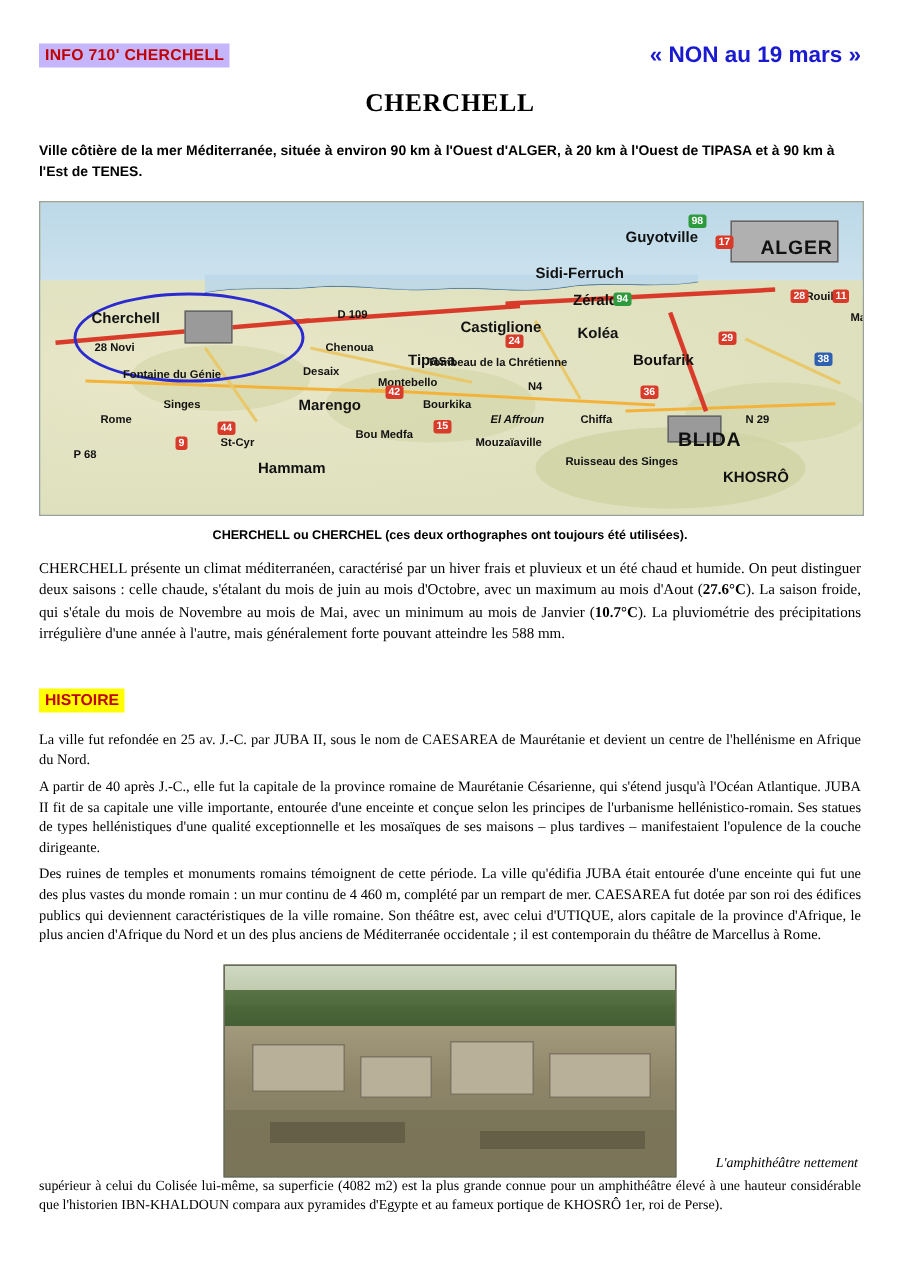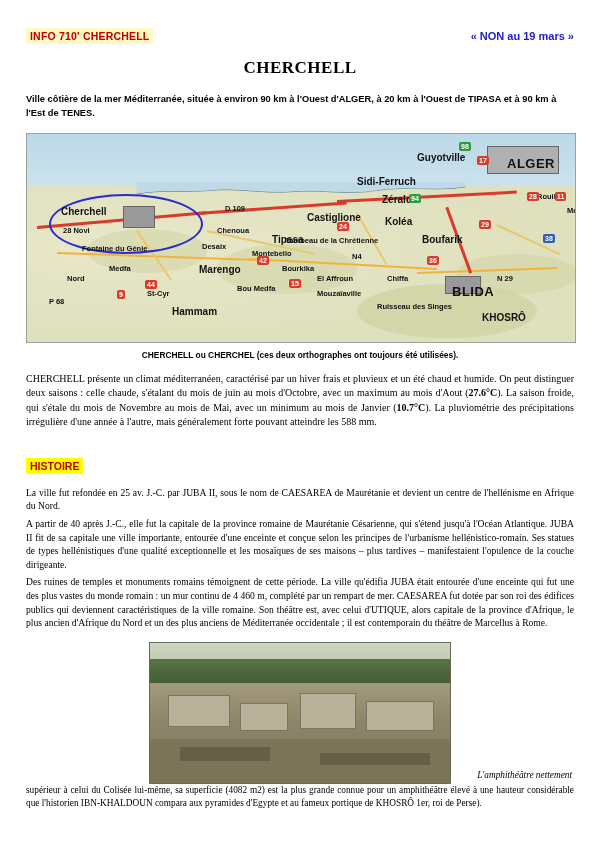--- a/index.html
+++ b/index.html
@@ -24,33 +24,33 @@
   }
 
   
   .header-row {
     display: flex;
     align-items: center;
     justify-content: space-between;
     margin-bottom: 14px;
   }
   .info-tag {
-    background: #fef9c3;
+    background: #c4b5fd;
     color: #c00000;
     font-family: "Liberation Sans", sans-serif;
     font-weight: bold;
     font-size: 10.5px;
     padding: 2px 4px;
     letter-spacing: 0.2px;
   }
   .non-note {
     color: #1a1ad0;
     font-family: "Liberation Sans", sans-serif;
     font-weight: bold;
-    font-size: 11px;
+    font-size: 15px;
     text-align: right;
   }
 
   .doc-title {
     text-align: center;
     font-family: "Liberation Serif", serif;
     font-weight: bold;
     font-size: 17px;
     letter-spacing: 0.5px;
     margin: 4px 0 14px 0;
@@ -292,29 +292,29 @@
         <div class="map-label mid" style="left: 280px; top: 78px;">Castiglione</div>
         <div class="map-label mid" style="left: 358px; top: 82px;">Koléa</div>
         <div class="map-label mid" style="left: 245px; top: 100px;">Tipasa</div>
         <div class="map-label mid" style="left: 395px; top: 100px;">Boufarik</div>
         <div class="map-label big" style="left: 425px; top: 150px;">BLIDA</div>
         <div class="map-label mid" style="left: 455px; top: 178px;">KHOSRÔ</div>
         <div class="map-label mid" style="left: 172px; top: 130px;">Marengo</div>
         <div class="map-label mid" style="left: 145px; top: 172px;">Hammam</div>
         <div class="map-label" style="left: 225px; top: 115px;">Montebello</div>
         <div class="map-label" style="left: 255px; top: 130px;">Bourkika</div>
-        <div class="map-label" style="left: 290px; top: 140px;">El Affroun</div>
+        <div class="map-label" style="left: 300px; top: 140px; font-style: italic;">El Affroun</div>
         <div class="map-label" style="left: 360px; top: 140px;">Chiffa</div>
         <div class="map-label" style="left: 290px; top: 155px;">Mouzaïaville</div>
         <div class="map-label" style="left: 258px; top: 102px;">Tombeau de la Chrétienne</div>
         <div class="map-label" style="left: 190px; top: 92px;">Chenoua</div>
         <div class="map-label" style="left: 175px; top: 108px;">Desaix</div>
         <div class="map-label" style="left: 55px; top: 110px;">Fontaine du Génie</div>
-        <div class="map-label" style="left: 40px; top: 140px;">Nord</div>
-        <div class="map-label" style="left: 82px; top: 130px;">Medfa</div>
+        <div class="map-label" style="left: 40px; top: 140px;">Rome</div>
+        <div class="map-label" style="left: 82px; top: 130px;">Singes</div>
         <div class="map-label" style="left: 120px; top: 155px;">St-Cyr</div>
         <div class="map-label" style="left: 210px; top: 150px;">Bou Medfa</div>
         <div class="map-label" style="left: 350px; top: 168px;">Ruisseau des Singes</div>
         <div class="map-label" style="left: 510px; top: 58px;">Rouiba</div>
         <div class="map-label" style="left: 540px; top: 72px;">Maison Carrée</div>
         <div class="map-label" style="left: 548px; top: 38px;">Fort</div>
         <div class="map-label" style="left: 198px; top: 70px;">D 109</div>
         <div class="map-label" style="left: 470px; top: 140px;">N 29</div>
         <div class="map-label" style="left: 22px; top: 163px;">P 68</div>
         <div class="map-label" style="left: 325px; top: 118px;">N4</div>

